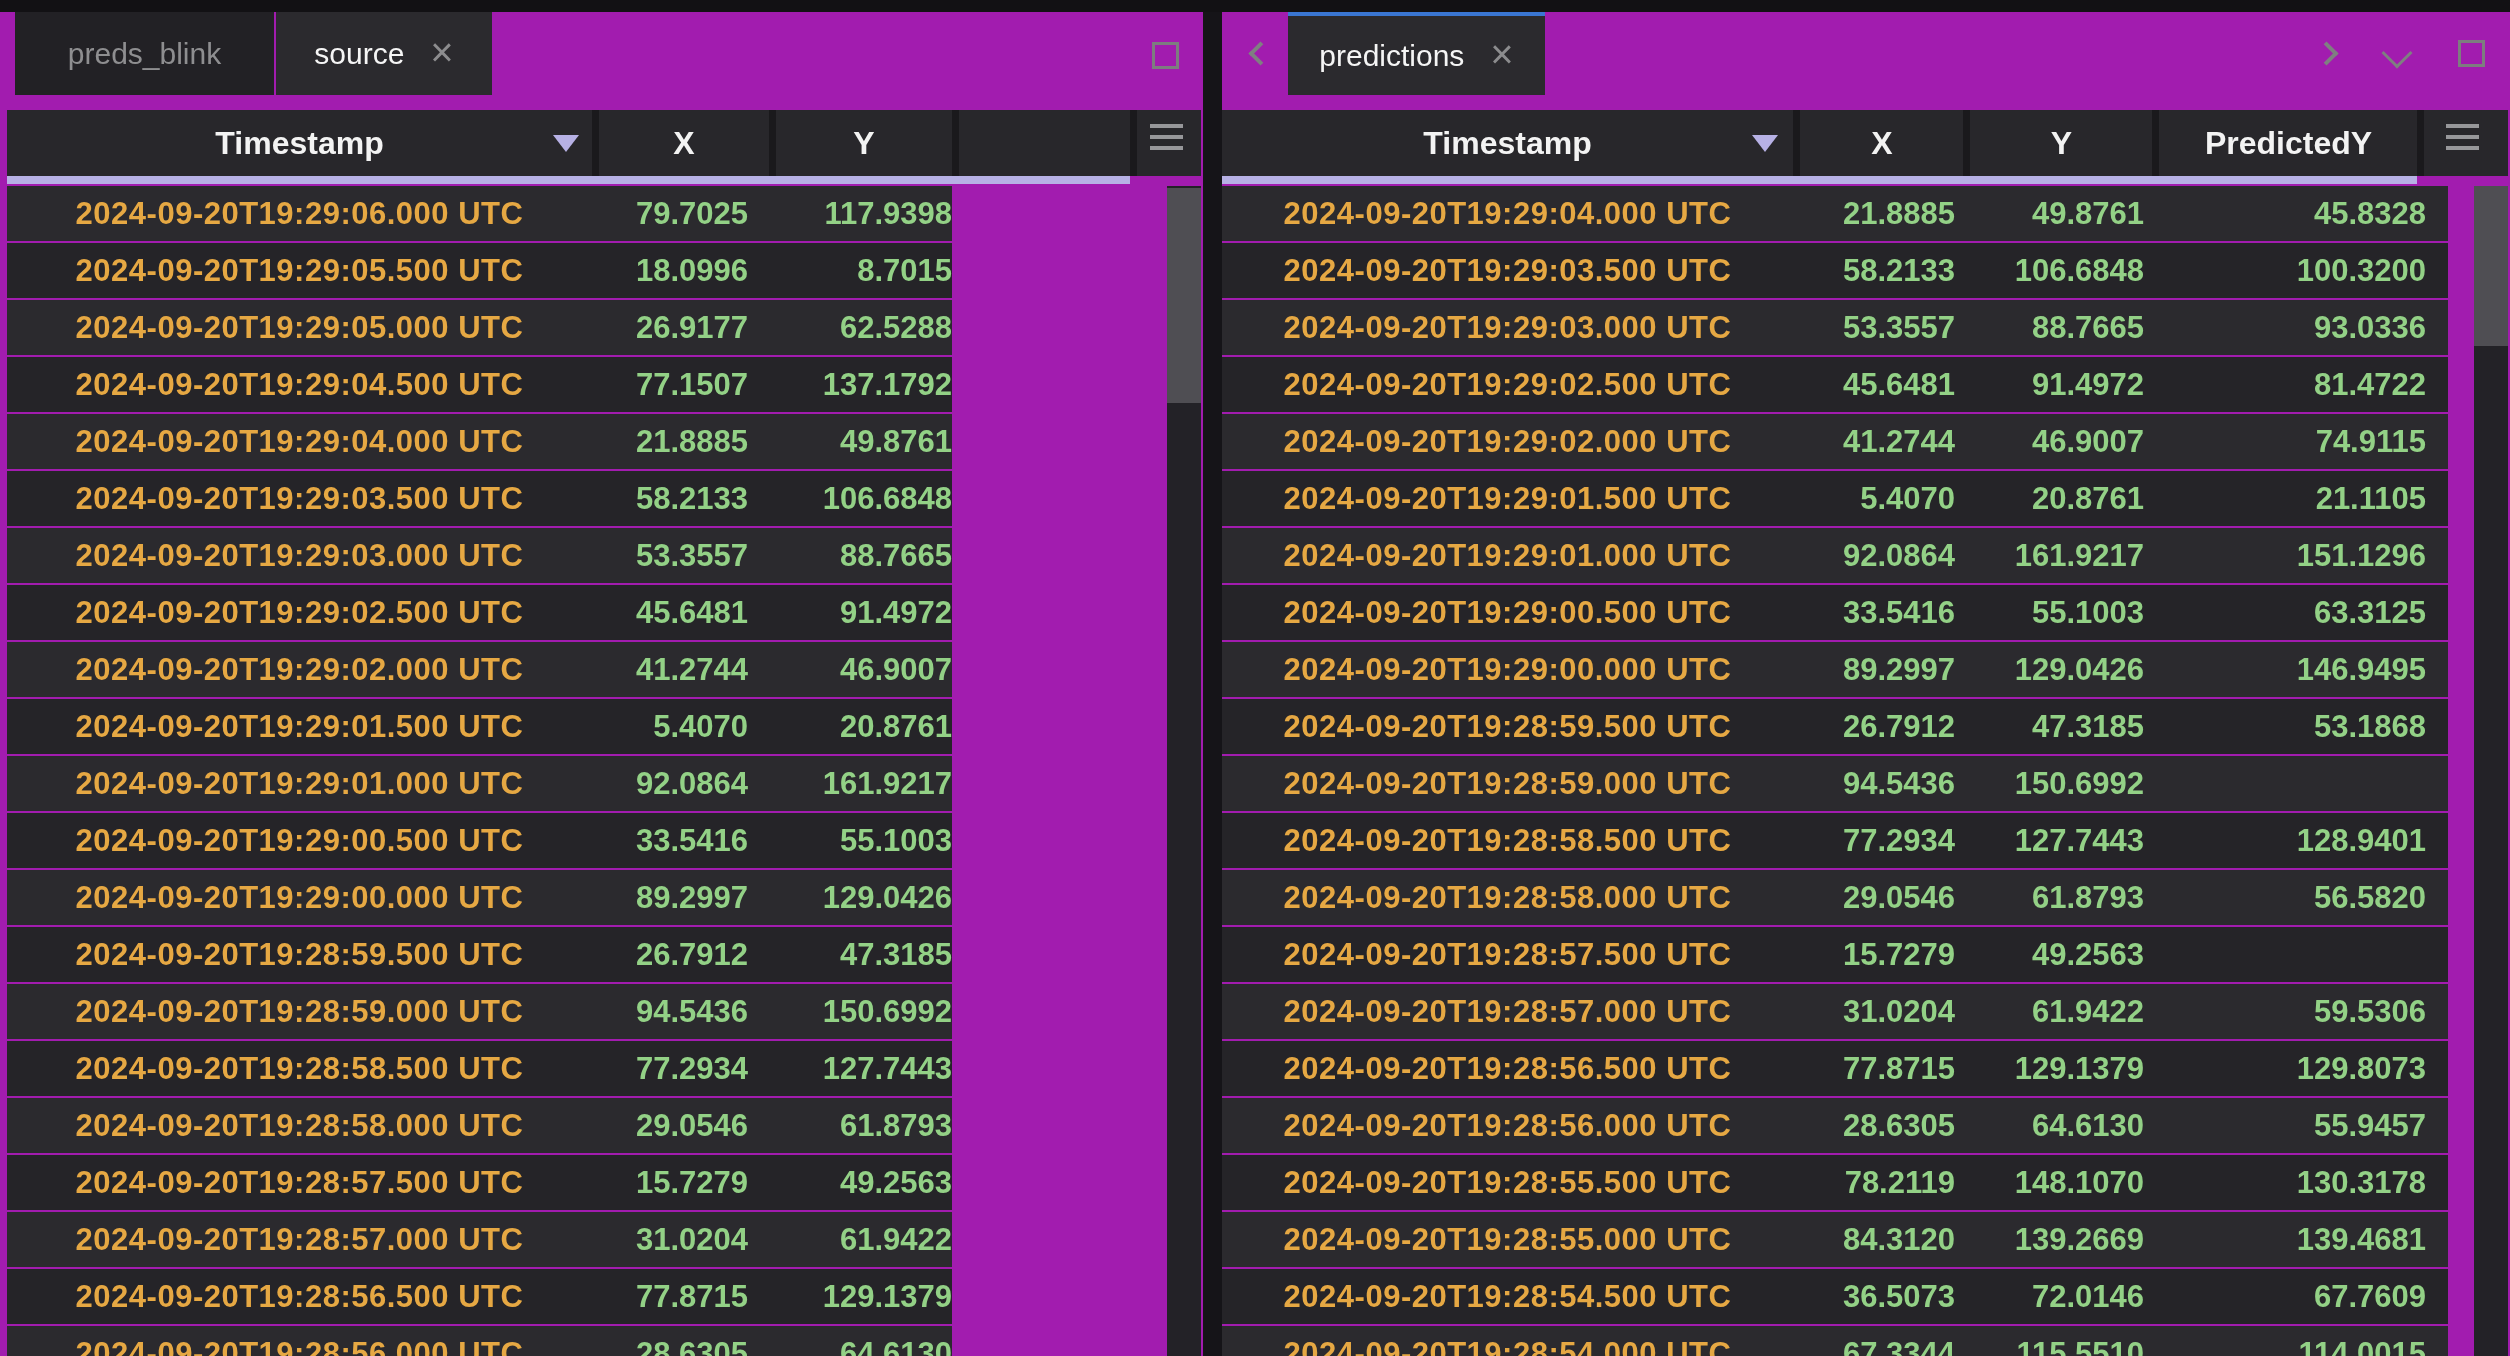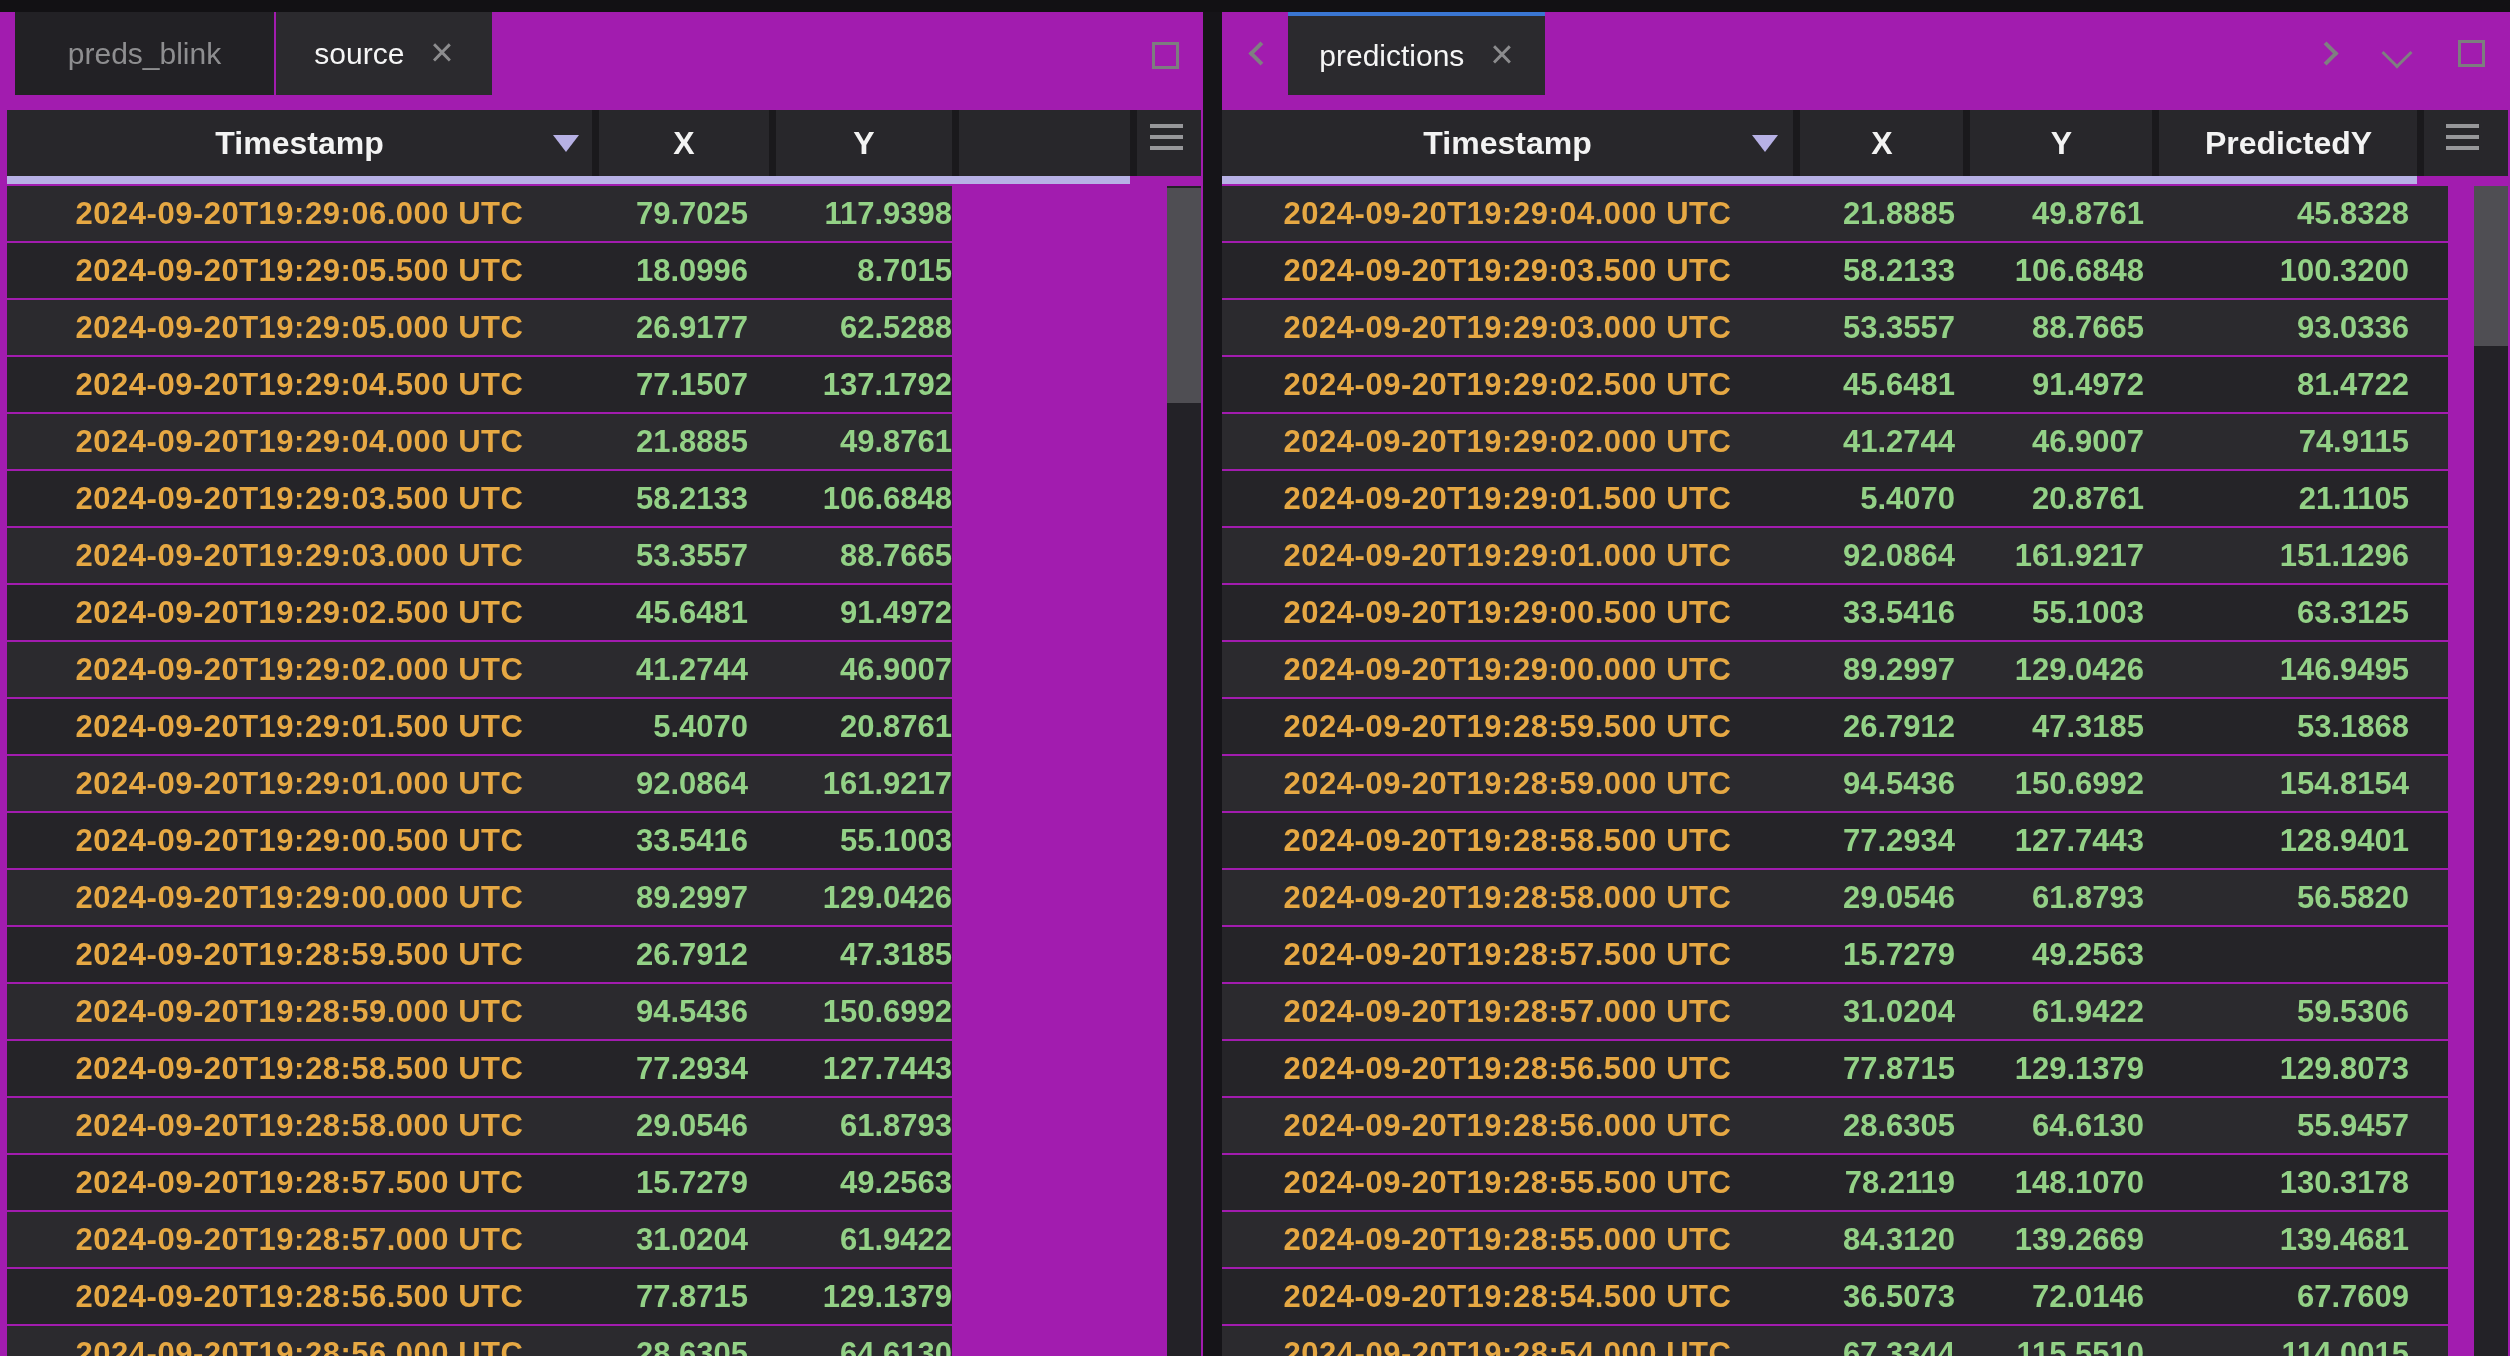--- a/index.html
+++ b/index.html
@@ -95,21 +95,21 @@
   .row:nth-child(even){background:#252428}
   .cell{overflow:hidden}
   .c-ts{text-align:center;color:var(--timestamp-text);letter-spacing:.5px}
   .c-x,.c-y,.c-py{text-align:right;color:var(--number-text)}
   .left .c-ts{width:585px}
   .left .c-x{width:177px;padding-right:21px}
   .left .c-y{width:183px;}
   .right .c-ts{width:571px}
   .right .c-x{width:178px;padding-right:16px}
   .right .c-y{width:181px;padding-right:8px}
-  .right .c-py{width:296px;padding-right:39px}
+  .right .c-py{width:296px;padding-right:22px}
 
   
   .sbar{position:absolute;top:186px;width:34px;background:#232227}
   .left .sbar{left:1167px;height:1170px}
   .right .sbar{left:1252px;height:1170px}
   .sthumb{position:absolute;left:0;width:34px;background:#4f4e53}
   .left .sthumb{top:2px;height:215px}
   .right .sthumb{top:0;height:160px}
 </style>
 </head>
@@ -344,21 +344,20 @@
       <div class="row">
       <div class="cell c-ts">2024-09-20T19:28:59.500 UTC</div>
       <div class="cell c-x">26.7912</div>
       <div class="cell c-y">47.3185</div>
       <div class="cell c-py">53.1868</div>
     </div>
       <div class="row">
       <div class="cell c-ts">2024-09-20T19:28:59.000 UTC</div>
       <div class="cell c-x">94.5436</div>
       <div class="cell c-y">150.6992</div>
-      <div class="cell c-py">154.8154</div>
     </div>
       <div class="row">
       <div class="cell c-ts">2024-09-20T19:28:58.500 UTC</div>
       <div class="cell c-x">77.2934</div>
       <div class="cell c-y">127.7443</div>
       <div class="cell c-py">128.9401</div>
     </div>
       <div class="row">
       <div class="cell c-ts">2024-09-20T19:28:58.000 UTC</div>
       <div class="cell c-x">29.0546</div>

